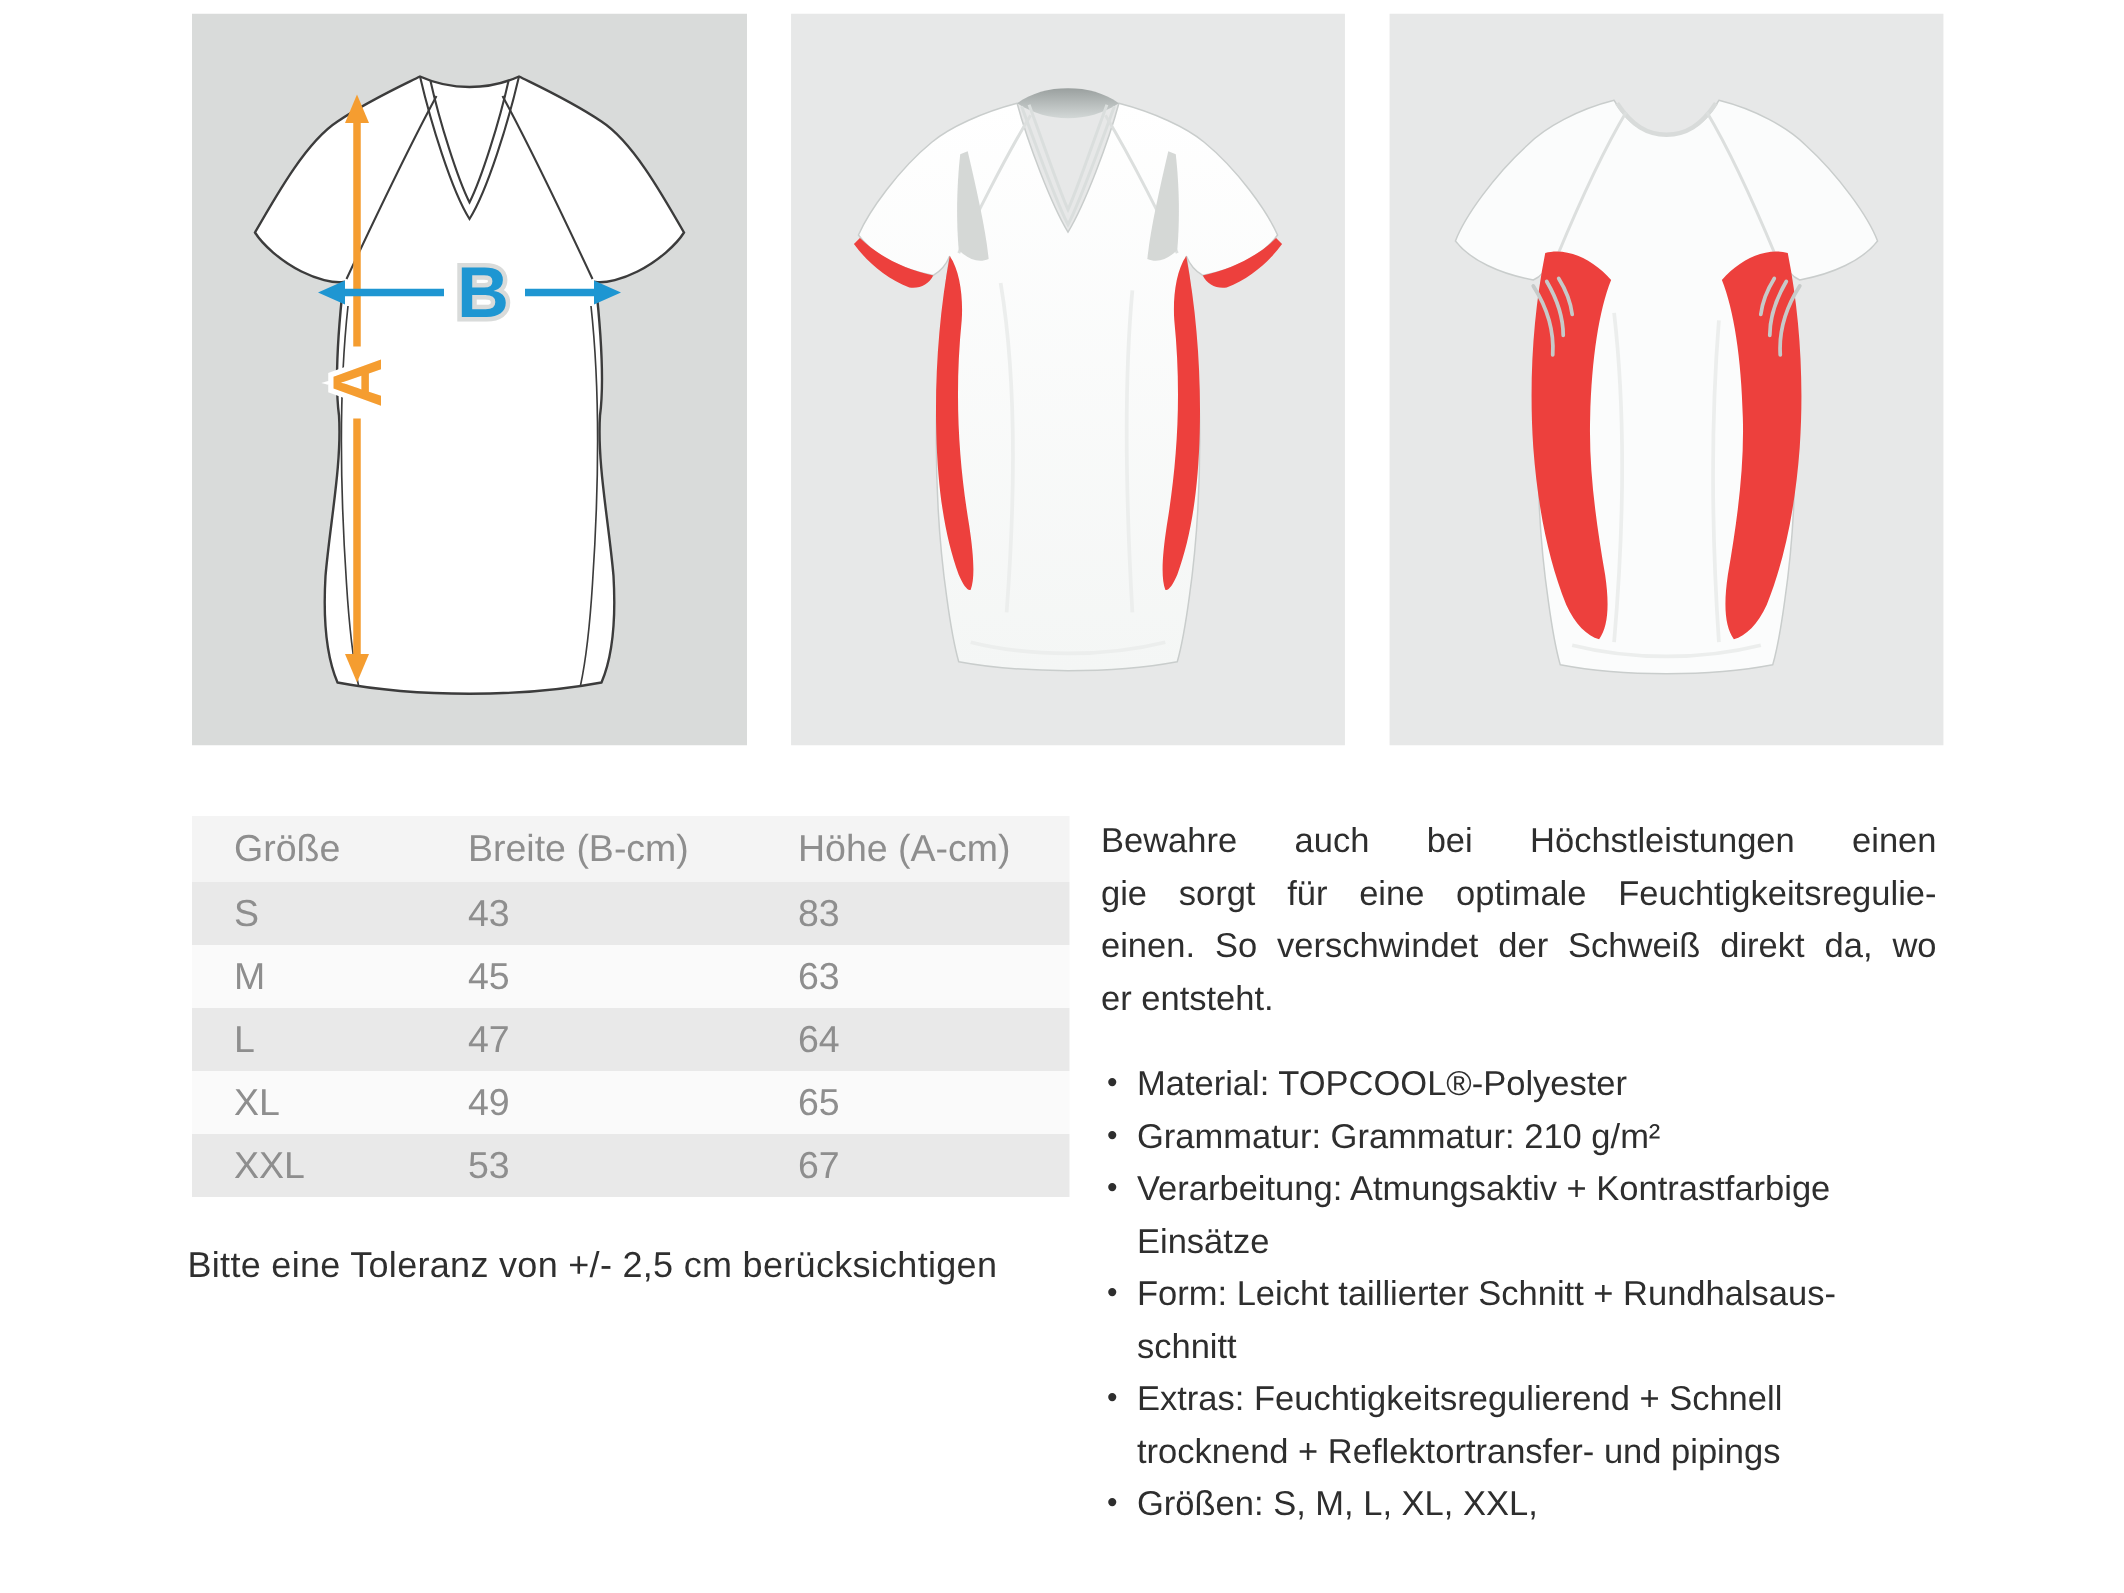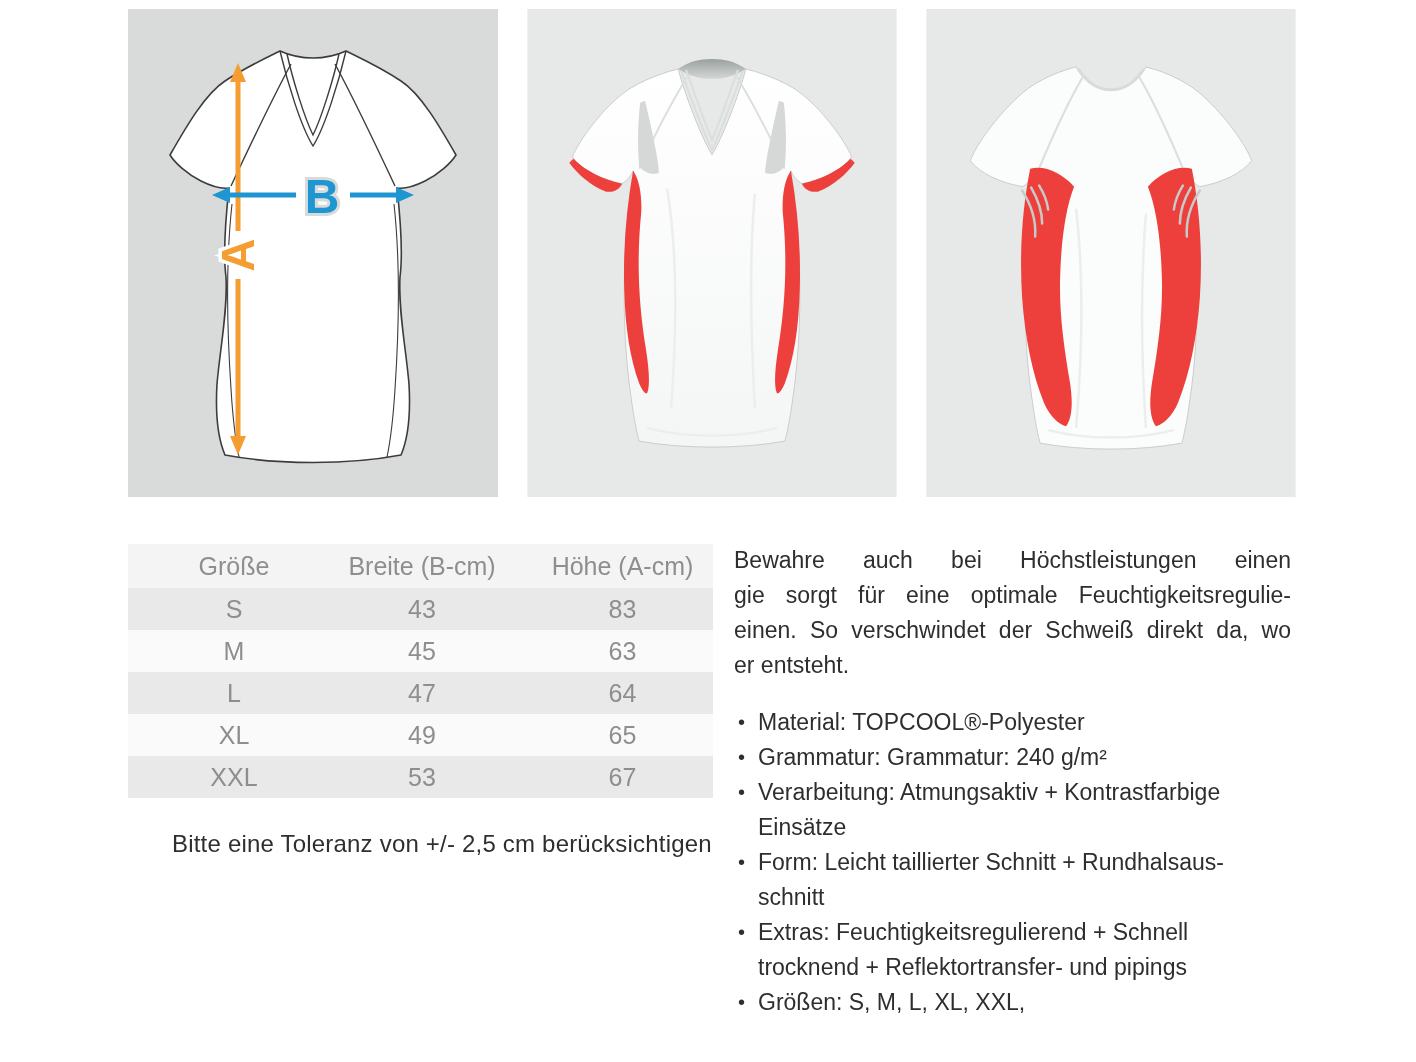--- a/index.html
+++ b/index.html
@@ -11,29 +11,29 @@
   
   .imgbox { position:absolute; top:9px; width:370px; height:488px; }
   #imgbox-diagram { left:128px; }
   #imgbox-front   { left:527px; }
   #imgbox-back    { left:926px; }
   .imgbox svg { display:block; width:100%; height:100%; }
 
   
   .size-table { position:absolute; left:128px; top:544px; width:585px;
     font-size:25px; color:#8e8e8e; }
-  .trow { display:grid; grid-template-columns:184px 220px 181px; align-items:center;text-align:center; }
+  .trow { display:grid; grid-template-columns:184px 220px 181px; align-items:center; }
   .trow.head { height:44px; background:#f4f4f4; }
   .trow.data { height:42px; }
   .trow.dark { background:#e9e9e9; }
   .trow.light{ background:#fafafa; }
   .trow > div:first-child { padding-left:28px; }
 
   .tolerance { position:absolute; left:125px; top:830px;
-    font-size:24px; color:#2f2f2f; letter-spacing:0.2px;margin-left:47px; }
+    font-size:24px; color:#2f2f2f; letter-spacing:0.2px; }
 
   
   .desc { position:absolute; left:734px; top:543px; width:557px;
     font-size:23px; line-height:35px; color:#2e2e2e; }
   .pline { text-align:justify; text-align-last:justify; height:35px; }
   .pline.last { text-align-last:left; }
   .bullets { margin-top:22px; }
   .bullet { display:flex; }
   .bullet .dot { flex:0 0 24px; padding-left:4px; font-size:20px; }
   .bullet .txt { white-space:pre-line; flex:1 1 auto; }
@@ -264,21 +264,21 @@
       <div class="pline">einen. So verschwindet der Schweiß direkt da, wo</div>
       <div class="pline last">er entsteht.</div>
     </div>
     <div class="bullets">
       <div class="bullet">
         <span class="dot">•</span>
         <span class="txt">Material: TOPCOOL®-Polyester</span>
       </div>
       <div class="bullet">
         <span class="dot">•</span>
-        <span class="txt">Grammatur: Grammatur: 240 g/m²</span>
+        <span class="txt">Grammatur: Grammatur: 210 g/m²</span>
       </div>
       <div class="bullet">
         <span class="dot">•</span>
         <span class="txt">Verarbeitung: Atmungsaktiv + Kontrastfarbige
 Einsätze</span>
       </div>
       <div class="bullet">
         <span class="dot">•</span>
         <span class="txt">Form: Leicht taillierter Schnitt + Rundhalsaus-
 schnitt</span>

